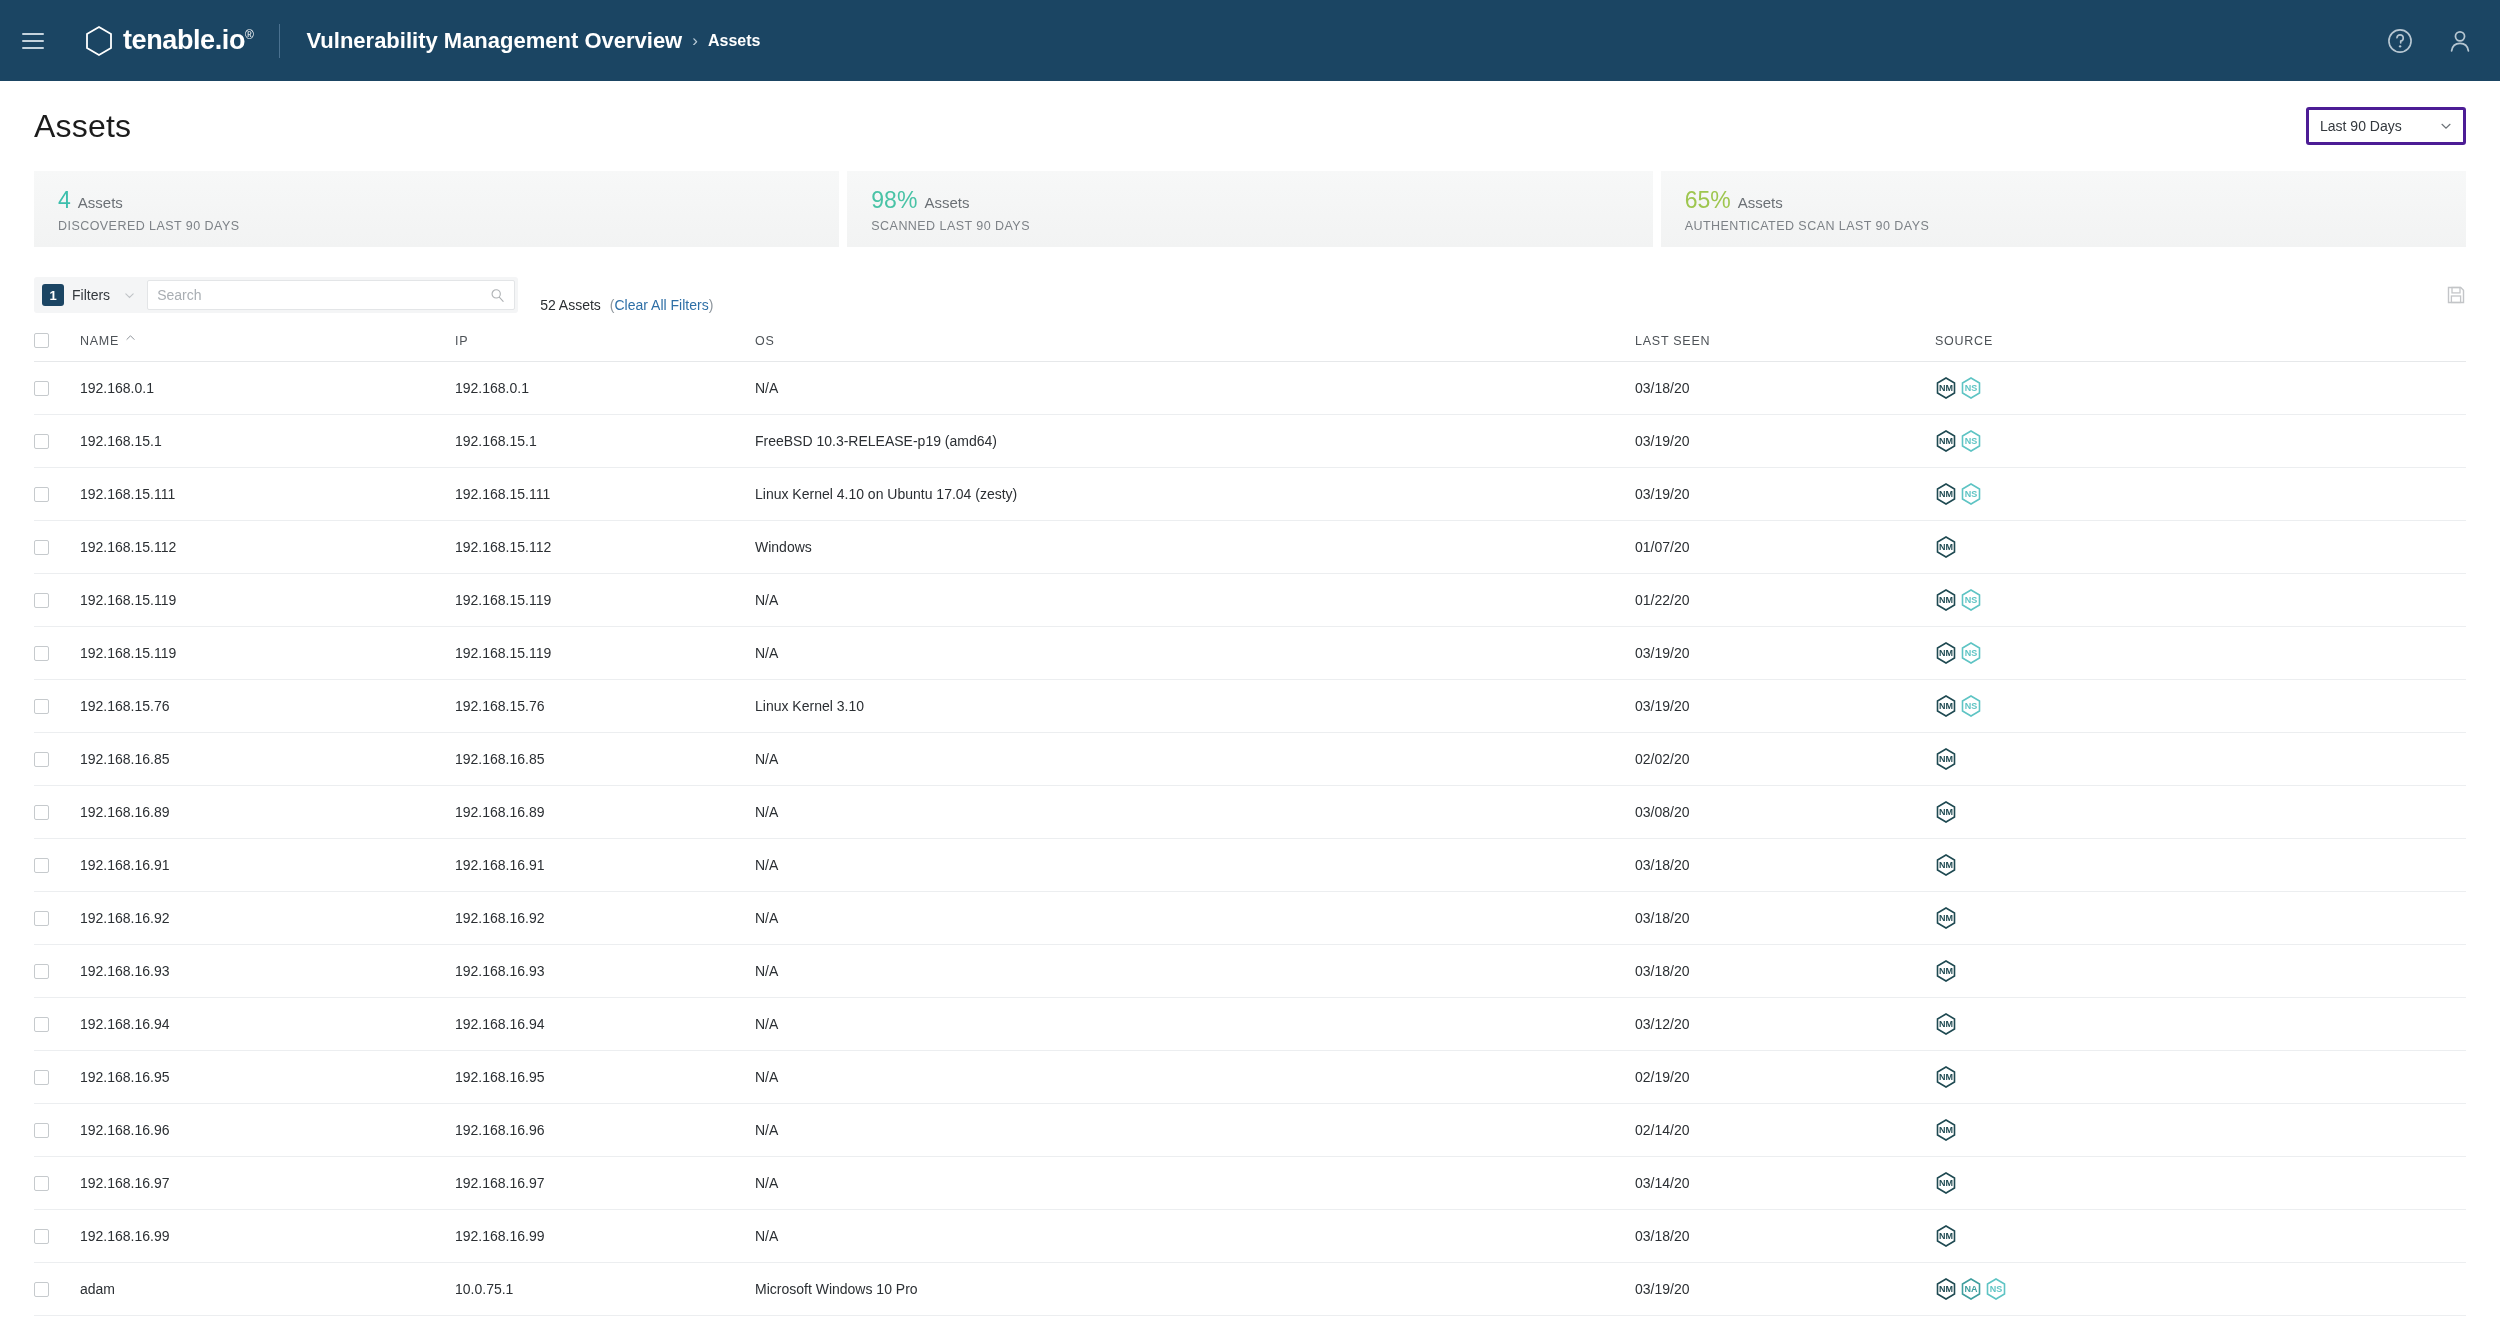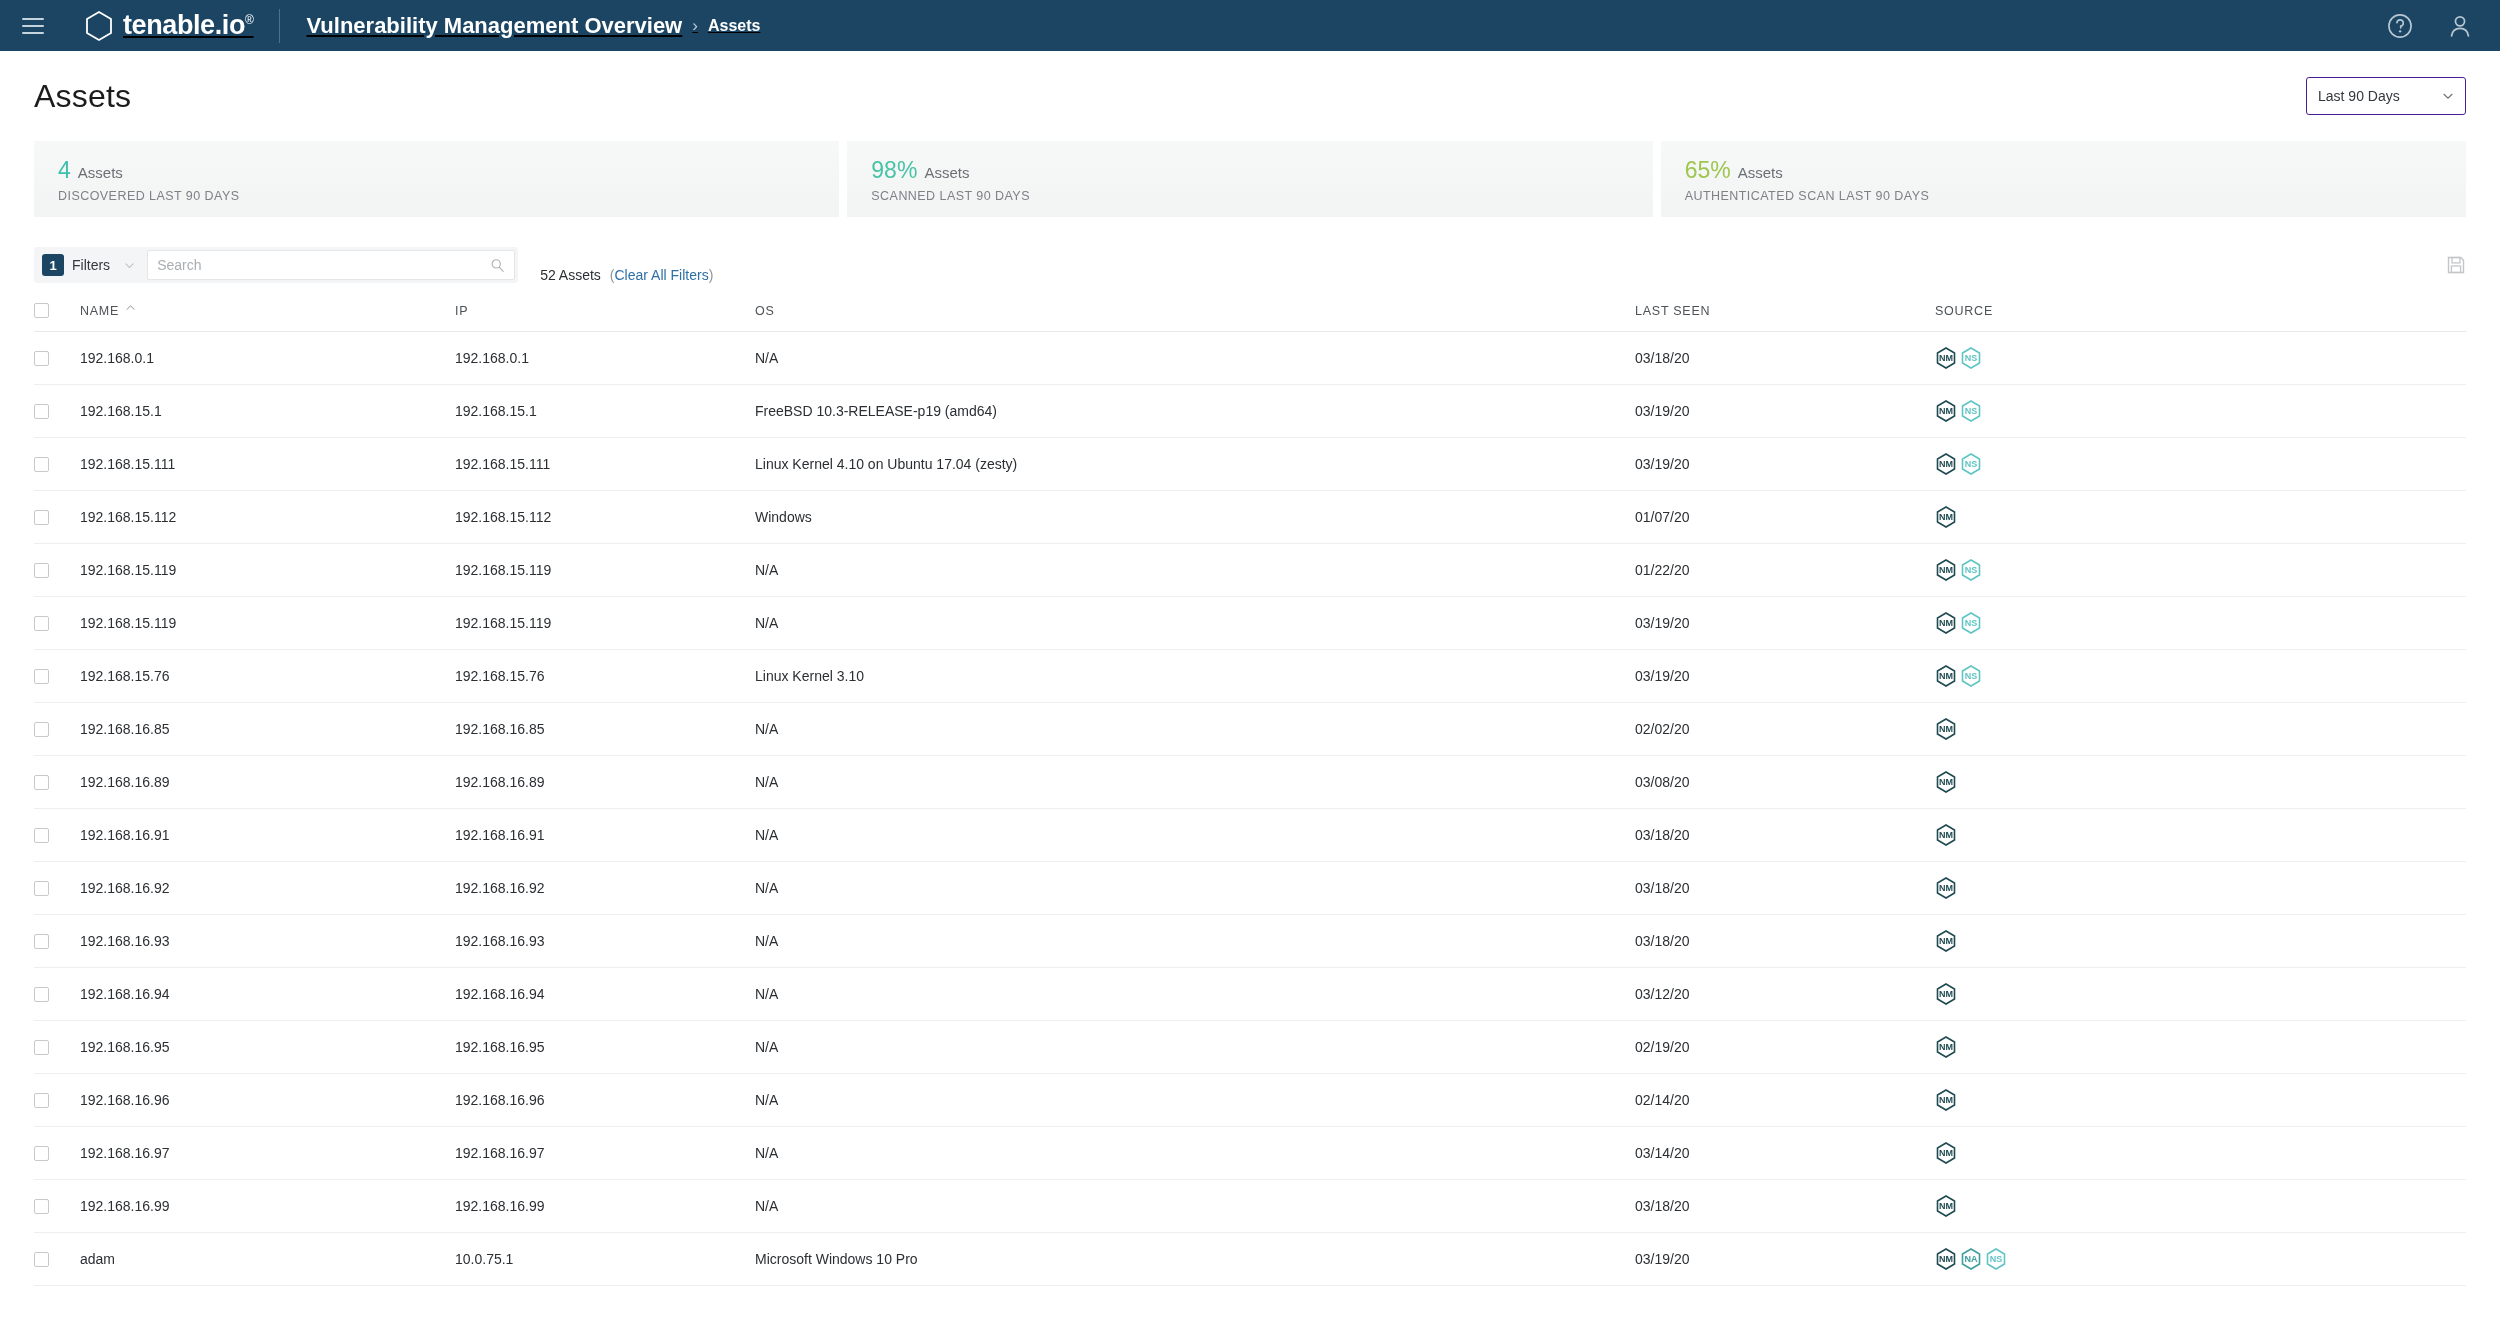--- a/index.html
+++ b/index.html
@@ -5,26 +5,25 @@
   * { box-sizing: border-box; margin: 0; padding: 0; }
   html, body {
     width: 2500px; height: 1325px;
     background: #ffffff;
     font-family: "Liberation Sans", sans-serif;
     overflow: hidden;
   }
 
   
   .topnav {
-    height: 51px; width: 100%;
+    height: 81px; width: 100%;
     background: #1b4563;
     display: flex; align-items: center;
     padding: 0 26px 0 18px;
     position: relative;
-    text-decoration: underline;
   }
   .hamburger { width: 30px; height: 30px; display:flex; flex-direction:column;
     justify-content:center; gap:5px; cursor:pointer; padding: 0 4px; }
   .hamburger i { display:block; height:2px; background:#c5d3dd; border-radius:1px; }
   .brand { display:flex; align-items:center; margin-left: 36px; gap: 9px; }
   .hexlogo { width: 30px; height: 32px; display:block; }
   .brandtext {
     color:#ffffff; font-size: 27px; font-weight: 700; letter-spacing:-0.4px;
     position:relative; line-height:1;
   }
@@ -37,21 +36,21 @@
   .navicon { width:28px; height:28px; opacity:.85; cursor:pointer; }
 
   
   .pagehead {
     height: 90px; display:flex; align-items:center;
     padding: 0 34px; position:relative;
   }
   .pagetitle { font-size: 32px; color:#1c1c1c; font-weight:400; letter-spacing:.2px; }
   .daterange {
     margin-left:auto; width:160px; height:38px;
-    border:1px solid #4c1d95; border-radius:3px; background:#fff;
+    border:3px solid #4c1d95; border-radius:3px; background:#fff;
     display:flex; align-items:center; padding: 0 11px;
     font-size:14px; color:#33383d; cursor:pointer;
   }
   .daterange .chev { margin-left:auto; width:12px; height:12px; }
 
   
   .stats { display:flex; gap:8px; padding: 0 34px; }
   .statcard {
     flex:1; height: 76px;
     background: linear-gradient(180deg,#f7f8f8 0%,#f2f3f3 100%);

